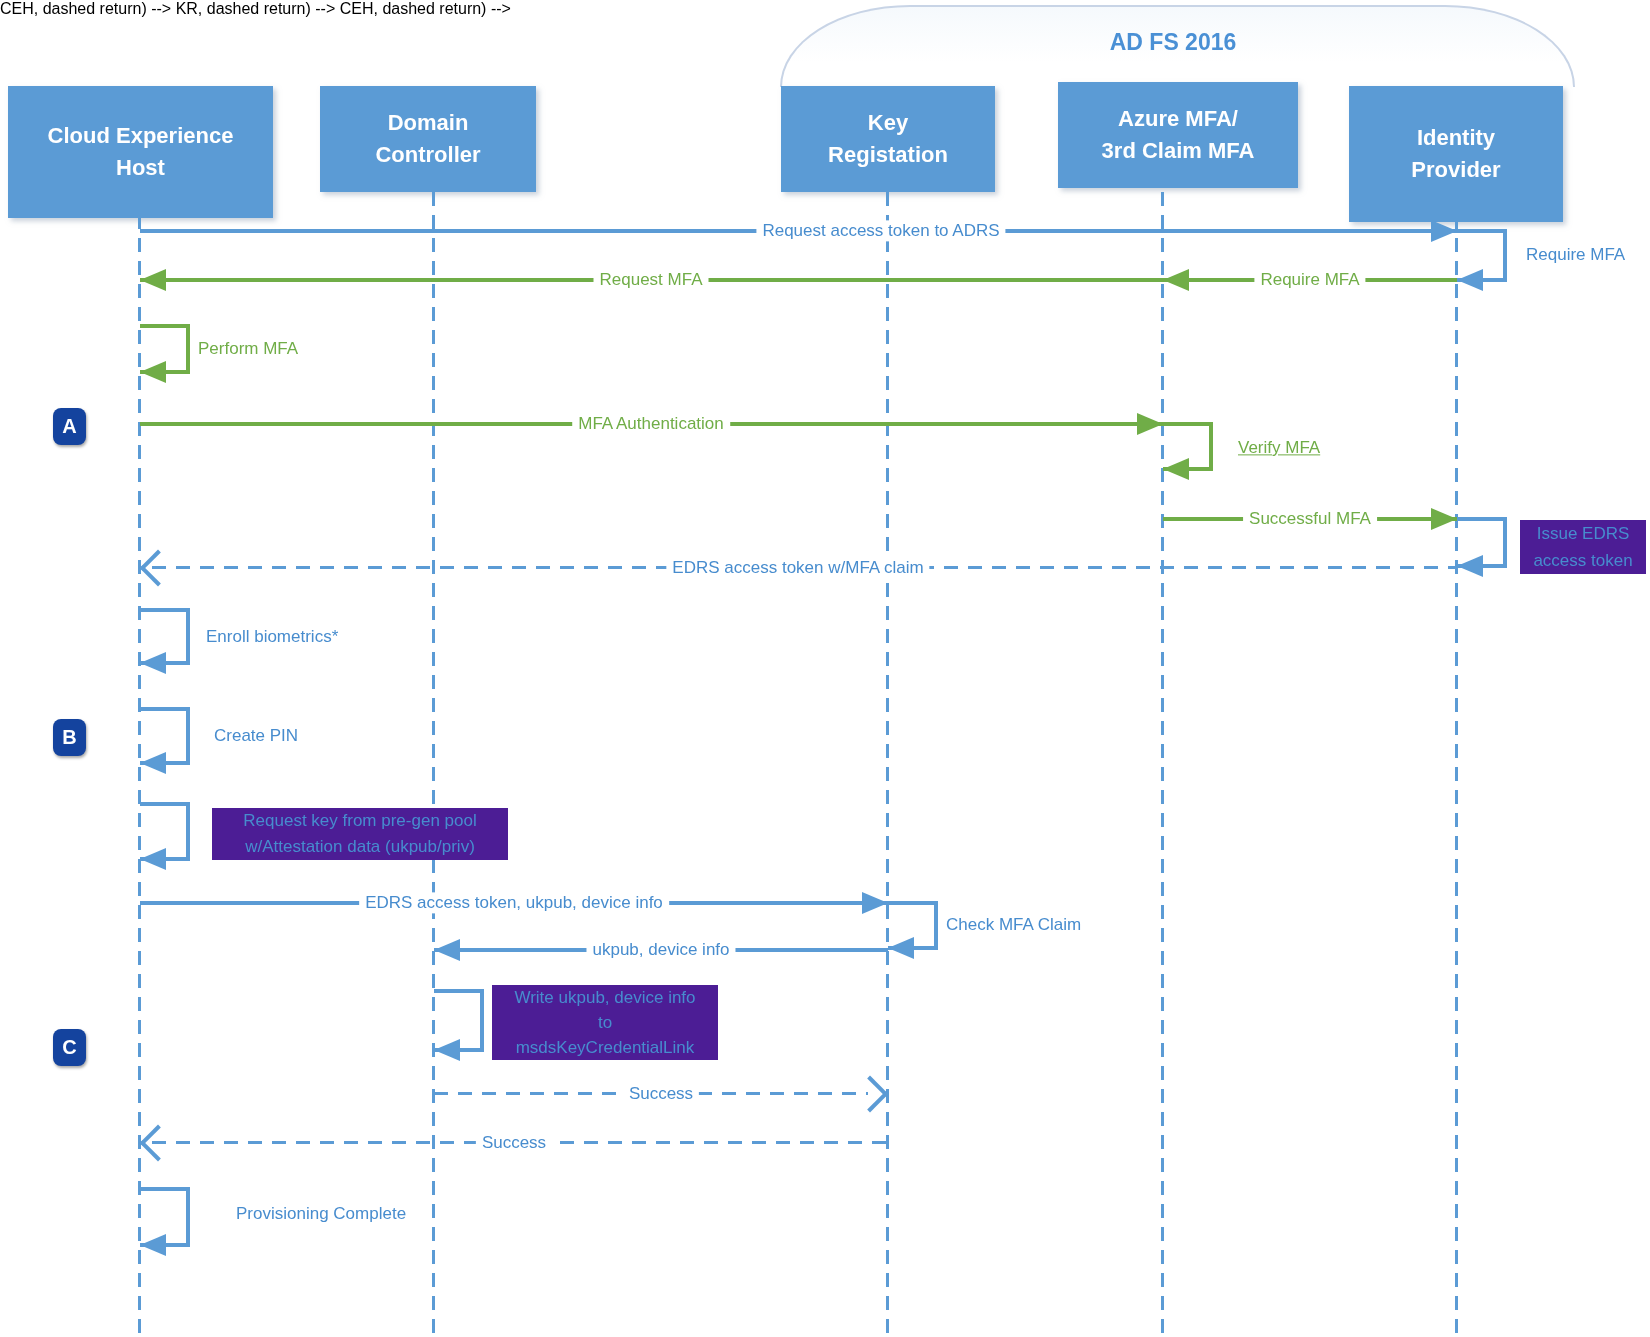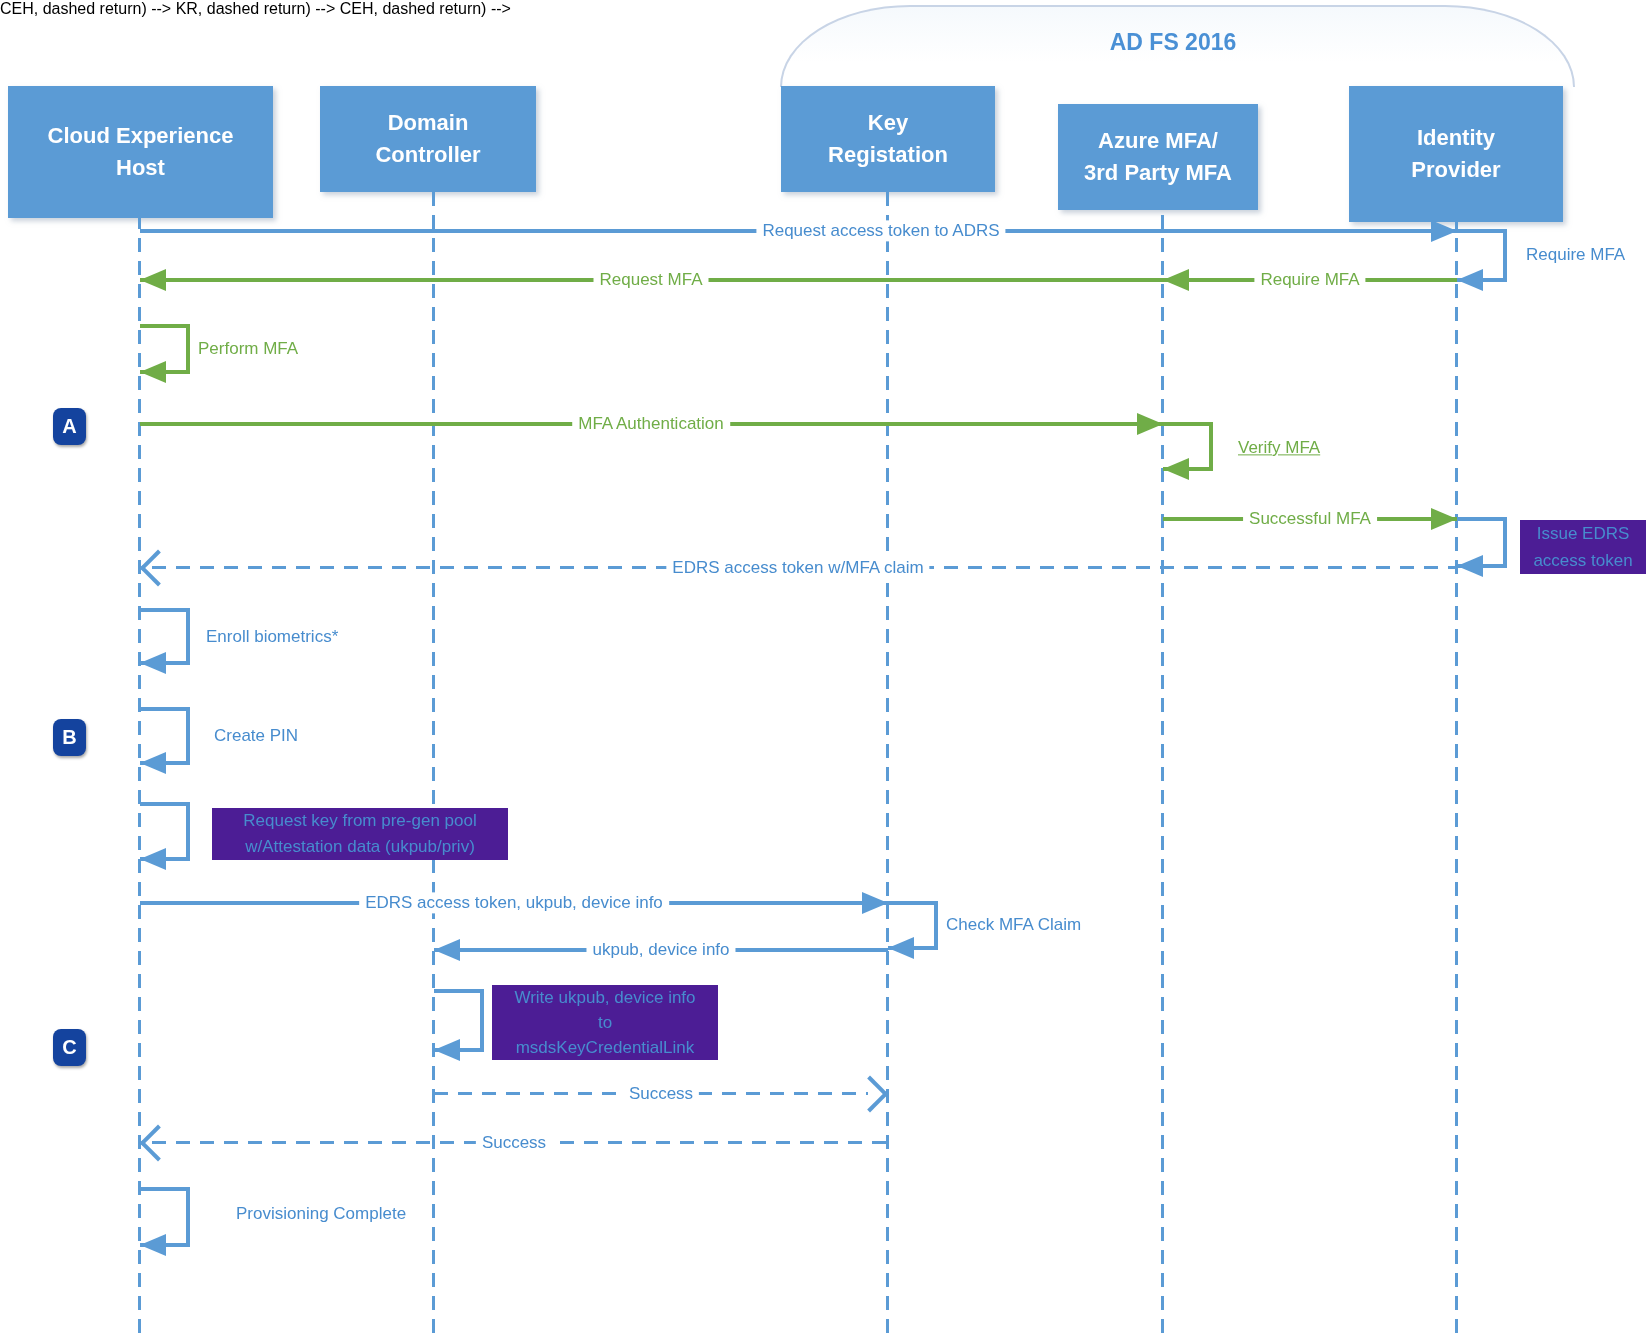--- a/index.html
+++ b/index.html
@@ -80,23 +80,23 @@
     <span>Host</span>
   </div>
   <div class="actor" style="left:320px; top:86px; width:216px; height:106px;">
     <span>Domain</span>
     <span>Controller</span>
   </div>
   <div class="actor" style="left:781px; top:86px; width:214px; height:106px;">
     <span>Key</span>
     <span>Registation</span>
   </div>
-  <div class="actor" style="left:1058px; top:104px; width:200px; height:106px;">
+  <div class="actor" style="left:1058px; top:82px; width:240px; height:106px;">
     <span>Azure MFA/</span>
-    <span>3rd Party MFA</span>
+    <span>3rd Claim MFA</span>
   </div>
   <div class="actor" style="left:1349px; top:86px; width:214px; height:136px;">
     <span>Identity</span>
     <span>Provider</span>
   </div>
 
   
   <div class="lifeline" style="left:138px; top:192px; height:1145px;"></div>
   <div class="lifeline" style="left:432px; top:192px; height:1145px;"></div>
   <div class="lifeline" style="left:886px; top:192px; height:1145px;"></div>

